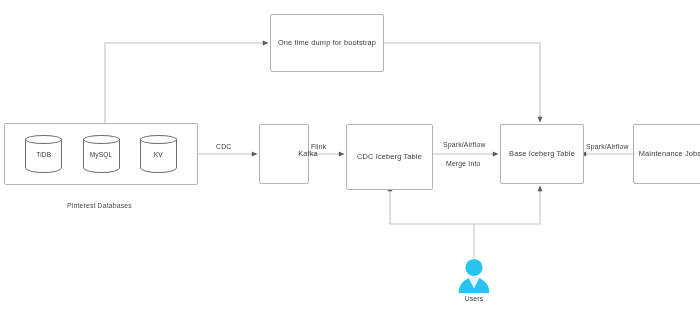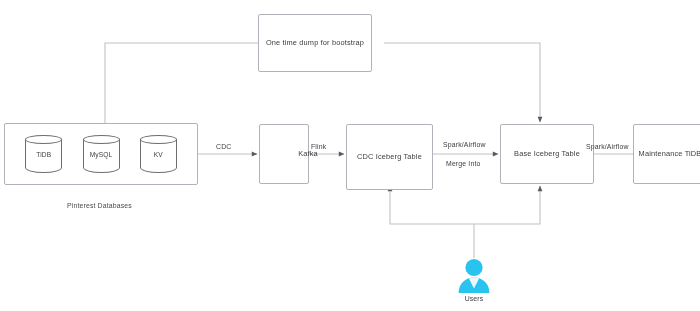--- a/index.html
+++ b/index.html
@@ -95,24 +95,24 @@
     font-size: 6.9px;
     color: #4a4a4e;
     letter-spacing: 0.15px;
     white-space: nowrap;
   }
   #db-caption {
     left: 67px;
     top: 202px;
   }
   
-  #bootstrap-box { left: 258px; top: 14px; width: 114px; height: 58px; }
+  #bootstrap-box { left: 270px; top: 14px; width: 114px; height: 58px; }
   #kafka-box     { left: 259px; top: 124px; width: 37px;  height: 60px; padding-left: 48px; }
   #cdc-table-box { left: 346px; top: 124px; width: 87px;  height: 66px; }
-  #base-table-box{ left: 500px; top: 124px; width: 94px;  height: 60px; }
+  #base-table-box{ left: 500px; top: 124px; width: 84px;  height: 60px; }
   #maint-box     { left: 633px; top: 124px; width: 74px;  height: 60px; }
 
   .edge-label {
     position: absolute;
     font-size: 6.9px;
     color: #3c3c40;
     letter-spacing: 0.15px;
     white-space: nowrap;
     text-align: center;
   }
@@ -202,21 +202,21 @@
 
   <div class="node" id="cdc-table-box">
     <span class="node-label">CDC Iceberg Table</span>
   </div>
 
   <div class="node" id="base-table-box">
     <span class="node-label">Base Iceberg Table</span>
   </div>
 
   <div class="node" id="maint-box">
-    <span class="node-label">Maintenance TiDB</span>
+    <span class="node-label">Maintenance Jobs</span>
   </div>
 
   <div class="edge-label" id="lbl-cdc">CDC</div>
   <div class="edge-label" id="lbl-flink">Flink</div>
   <div class="edge-label" id="lbl-spark-1">Spark/Airflow</div>
   <div class="edge-label" id="lbl-merge-into">Merge Into</div>
   <div class="edge-label" id="lbl-spark-2">Spark/Airflow</div>
 
   <div id="users-actor">
     <svg width="44" height="36" viewBox="0 0 44 36">

